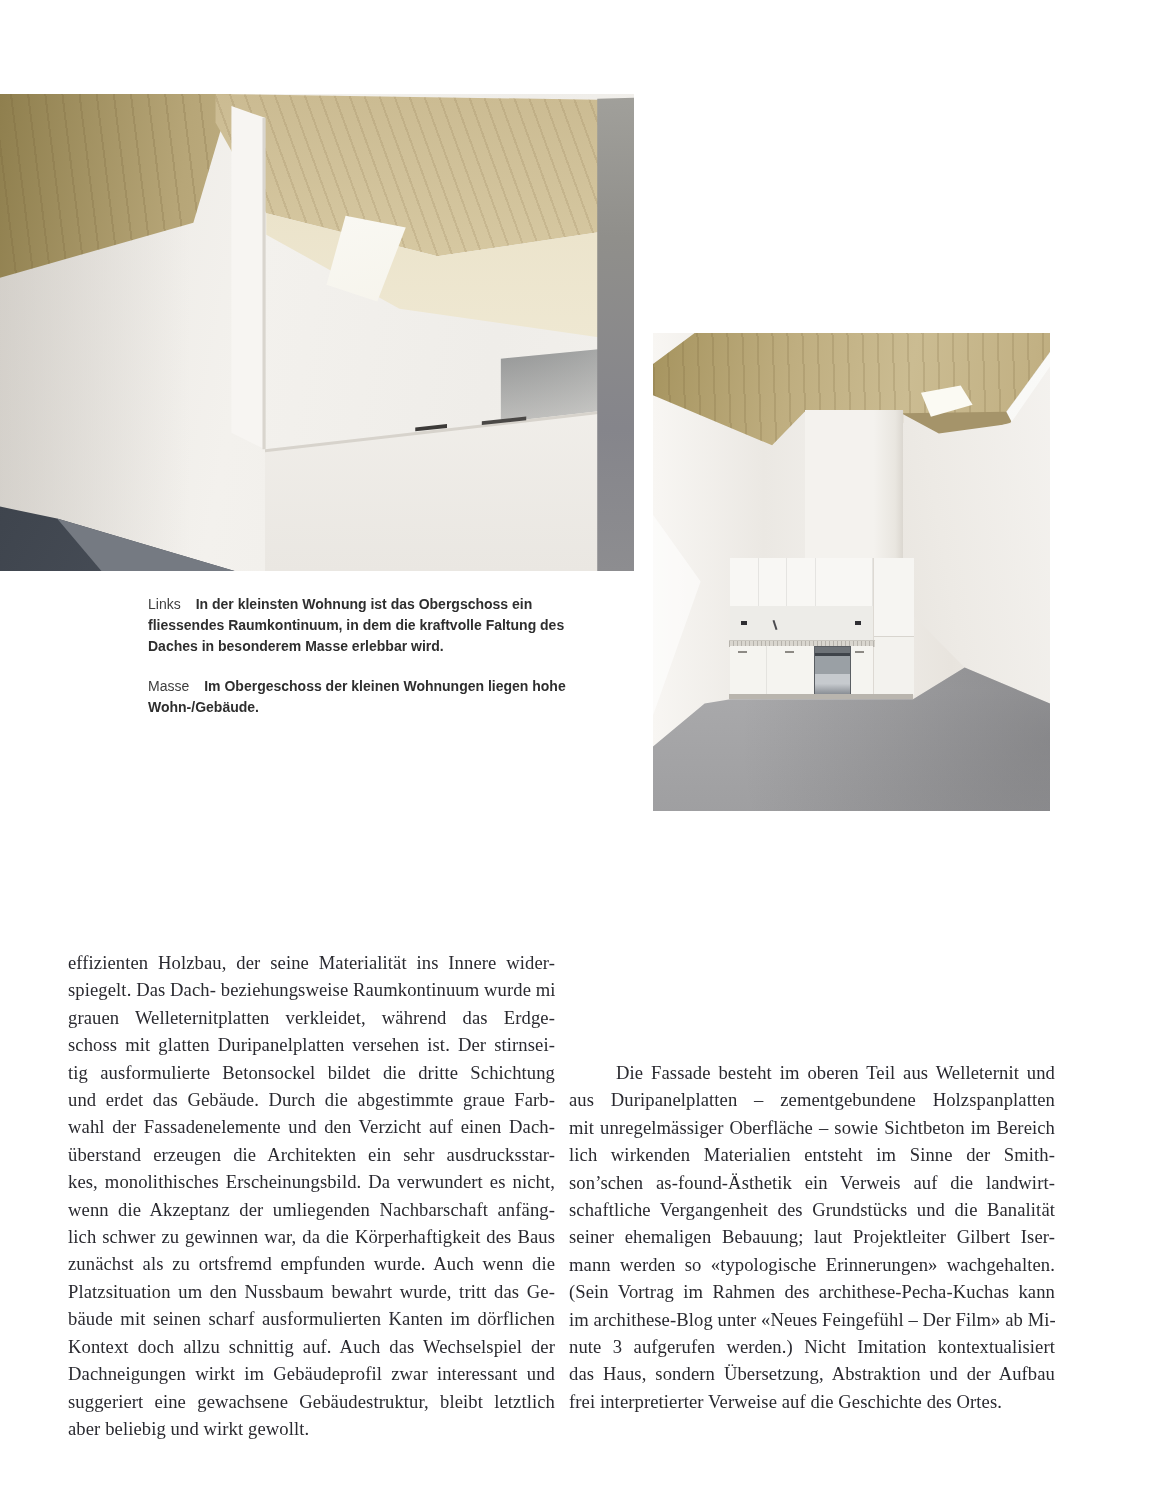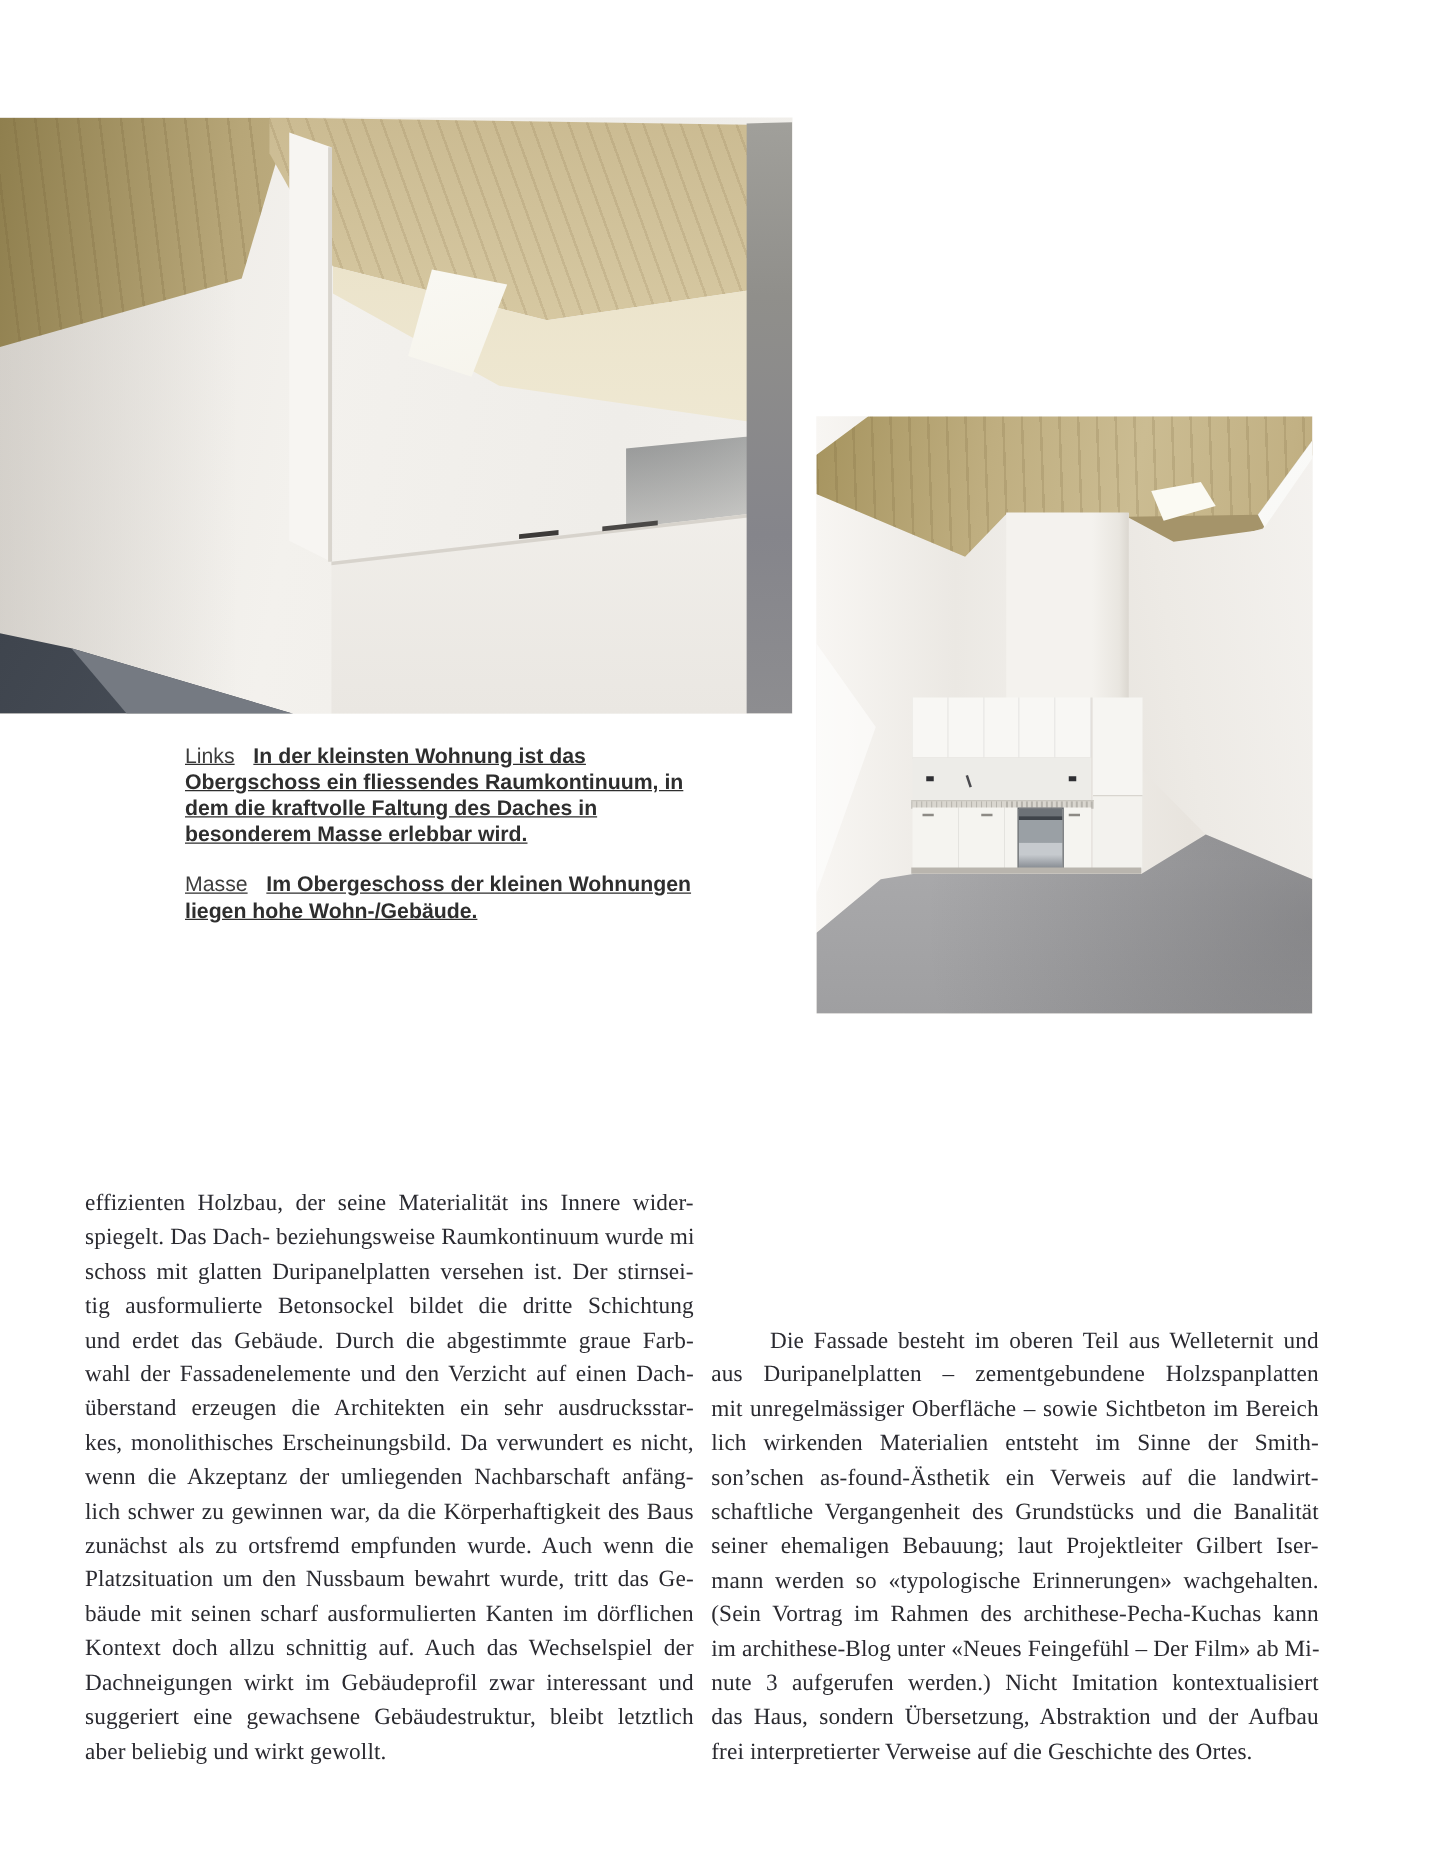--- a/index.html
+++ b/index.html
@@ -82,21 +82,21 @@
       #f5f4f0; }
   .k-h1 { left:4%; top:66%; width:9px; height:2px; background:#8d8a85; }
   .k-h2 { left:30%; top:66%; width:9px; height:2px; background:#8d8a85; }
   .k-h3 { left:68%; top:66%; width:9px; height:2px; background:#8d8a85; }
   .k-dw { left:46%; top:62.5%; width:19%; height:34.5%; border:1px solid #5a5e63;
       background:linear-gradient(180deg,#6d7277 0 12%,#3f444a 13% 18%,#9aa0a5 19% 55%,#c6cace 56% 75%,#7e838a); }
   .k-plinth { left:-1%; top:96.5%; width:101%; height:3.5%; background:#b9b5ae; }
 
   
   .captions { position:absolute; left:148px; top:594px; width:418px;
-    font-family:"Liberation Sans", sans-serif; font-size:17px; line-height:21px; color:#2e2e2e;text-decoration:underline; }
+    font-family:"Liberation Sans", sans-serif; font-size:14px; line-height:21px; color:#2e2e2e; }
   .caption { margin:0 0 19px 0; font-weight:bold; }
   .cap-label { font-weight:normal; color:#3d3d3d; padding-right:15px; }
 
   
   .col { position:absolute; font-size:18.6px; line-height:27.4px; color:#2a2a30; letter-spacing:.1px; }
   .col-left  { left:68px;  top:949px;  width:487px; }
   .col-right { left:569px; top:1059px; width:486px; }
   .line { text-align:justify; text-align-last:justify; white-space:nowrap; overflow:hidden; }
   .line-last { text-align-last:left; }
   .col-right .line:first-child { text-indent:47px; }
@@ -155,20 +155,21 @@
       <span class="cap-label">Links</span><span class="cap-text">In der kleinsten Wohnung ist das Obergschoss ein fliessendes Raumkontinuum, in dem die kraftvolle Faltung des Daches in besonderem Masse erlebbar wird.</span>
     </p>
     <p class="caption">
       <span class="cap-label">Masse</span><span class="cap-text">Im Obergeschoss der kleinen Wohnungen liegen hohe Wohn-/Gebäude.</span>
     </p>
   </div>
 
   <div class="col col-left">
       <div class="line">effizienten Holzbau, der seine Materialität ins Innere wider-</div>
       <div class="line">spiegelt. Das Dach- beziehungsweise Raumkontinuum wurde mit</div>
+      <div class="line">grauen Welleternitplatten verkleidet, während das Erdge-</div>
       <div class="line">schoss mit glatten Duripanelplatten versehen ist. Der stirnsei-</div>
       <div class="line">tig ausformulierte Betonsockel bildet die dritte Schichtung</div>
       <div class="line">und erdet das Gebäude. Durch die abgestimmte graue Farb-</div>
       <div class="line">wahl der Fassadenelemente und den Verzicht auf einen Dach-</div>
       <div class="line">überstand erzeugen die Architekten ein sehr ausdrucksstar-</div>
       <div class="line">kes, monolithisches Erscheinungsbild. Da verwundert es nicht,</div>
       <div class="line">wenn die Akzeptanz der umliegenden Nachbarschaft anfäng-</div>
       <div class="line">lich schwer zu gewinnen war, da die Körperhaftigkeit des Baus</div>
       <div class="line">zunächst als zu ortsfremd empfunden wurde. Auch wenn die</div>
       <div class="line">Platzsituation um den Nussbaum bewahrt wurde, tritt das Ge-</div>

